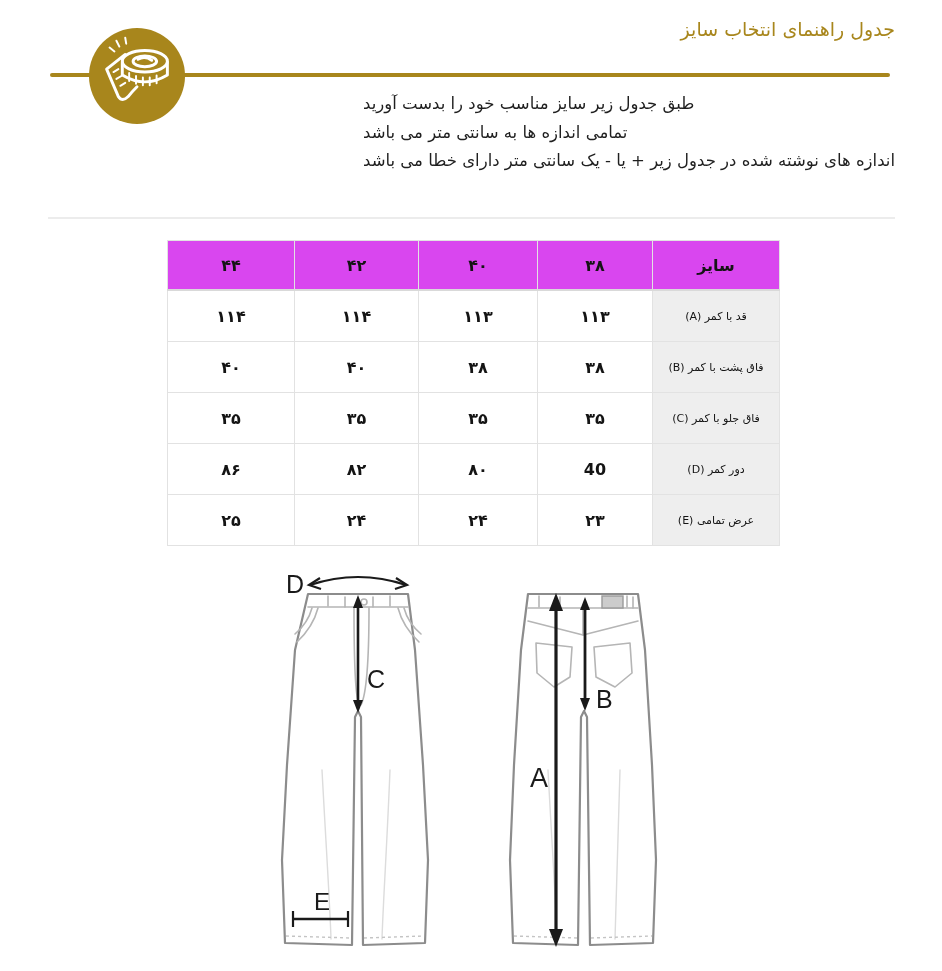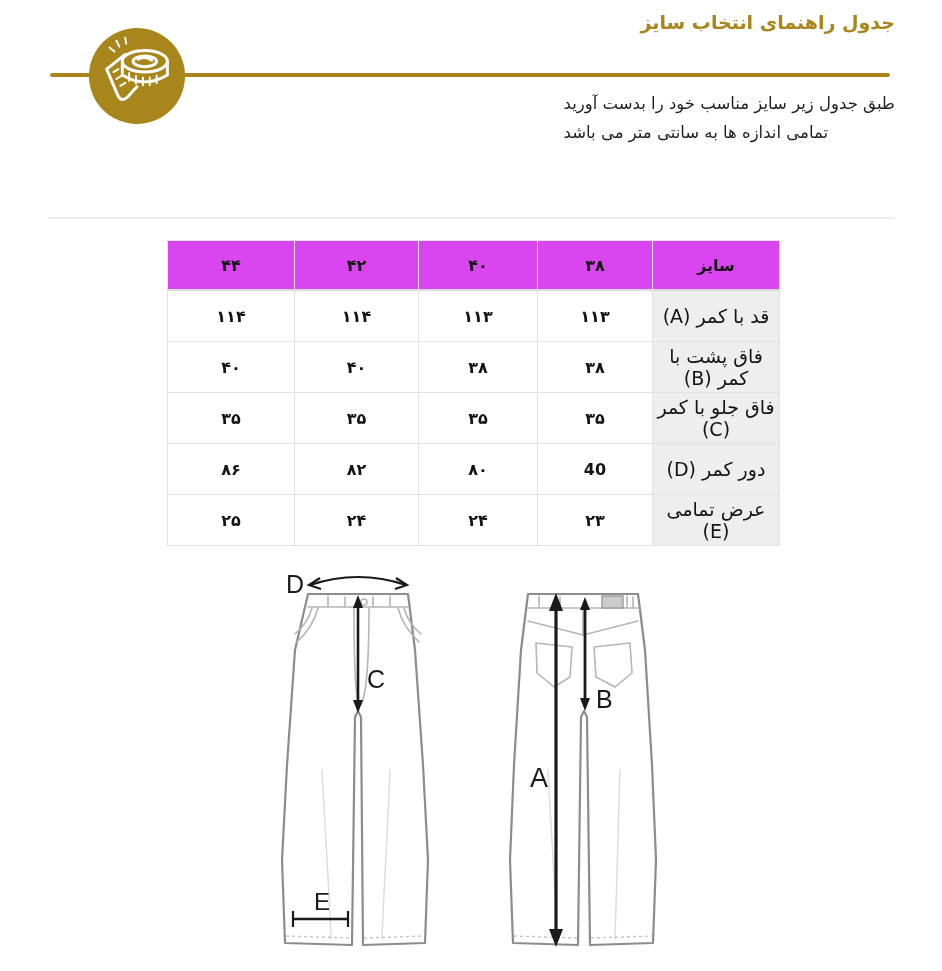--- a/index.html
+++ b/index.html
@@ -5,23 +5,23 @@
   html,body{margin:0;padding:0;background:#fff;}
   #page{
     position:relative;
     width:942px;height:971px;
     background:#fff;
     font-family:"DejaVu Sans",sans-serif;
     overflow:hidden;
   }
   
   .page-title{
-    position:absolute;top:11px;right:47px;
+    position:absolute;top:18px;right:47px;
     direction:rtl;text-align:right;
-    font-size:19px;font-weight:700;
+    font-size:19px;font-weight:400;
     color:#A8861C;
     letter-spacing:0;
   }
   .gold-line{
     position:absolute;top:73px;left:50px;
     width:840px;height:4px;
     background:#A8861C;border-radius:2px;
     z-index:1;
   }
   .header-icon{
@@ -54,21 +54,21 @@
     text-align:center;vertical-align:middle;
     color:#141414;padding:0;
   }
   table.size-table thead th{
     background:#d946ef;height:48px;
     font-size:16px;font-weight:700;
     border-bottom:2px solid #d9d9d9;
   }
   table.size-table tbody th{
     background:#eeeeee;height:50px;
-    font-size:19px;font-weight:400;
+    font-size:11px;font-weight:400;
   }
   table.size-table tbody td{
     background:#fff;height:50px;
     font-size:16px;font-weight:700;margin-top:24px;
   }
   
   .pants-svg{
     position:absolute;top:555px;left:260px;
     width:440px;height:416px;
   }
@@ -106,20 +106,21 @@
         <path d="M29,14 L32,20 M38,11 L39,17 M22,21 L27,25"></path>
       </g>
     </svg>
   </div>
 
   <div class="page-title">جدول راهنمای انتخاب سایز</div>
 
   <div class="intro">
     <div>طبق جدول زیر سایز مناسب خود را بدست آورید</div>
     <div>تمامی اندازه ها به سانتی متر می باشد</div>
+    <div>اندازه های نوشته شده در جدول زیر + یا - یک سانتی متر دارای خطا می باشد</div>
   </div>
 
   <div class="section-divider"></div>
 
   <div class="table-wrap">
     <table class="size-table">
       <colgroup>
         <col style="width:127px">
           <col style="width:115px">
           <col style="width:119px">

